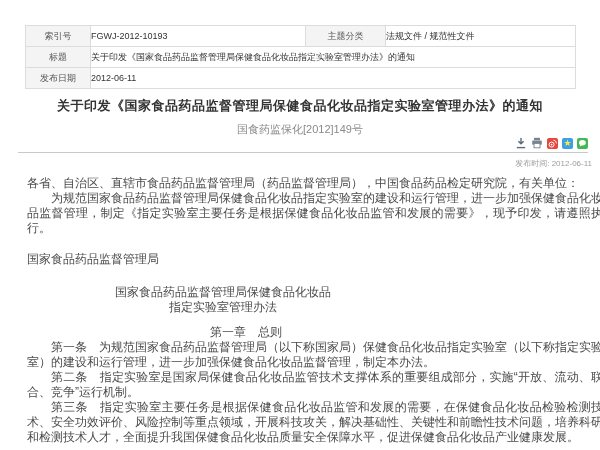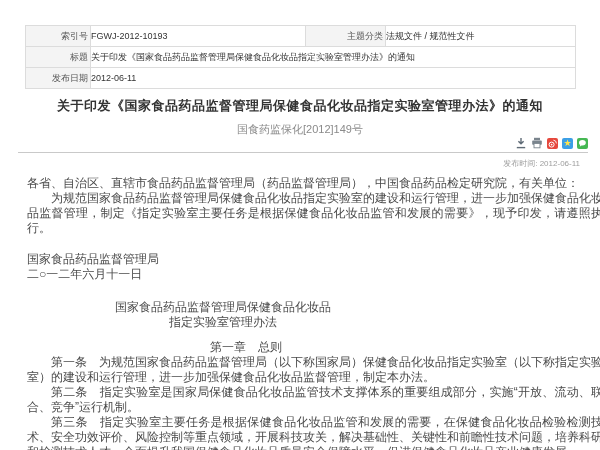--- a/index.html
+++ b/index.html
@@ -5,41 +5,41 @@
   * { margin:0; padding:0; box-sizing:border-box; }
   html,body { width:600px; height:450px; background:#ffffff; overflow:hidden;
               font-family:"Liberation Sans","DejaVu Sans",sans-serif; }
   .page { position:relative; width:600px; height:450px; background:#fff; }
 
   
   table.meta { position:absolute; top:25px; left:25px; width:550px;
                border-collapse:collapse; table-layout:fixed; font-size:9px; }
   table.meta td { border:1px solid #dcdcdc; height:21px; padding:0 0;
                   vertical-align:middle; color:#333; overflow:hidden; white-space:nowrap; }
-  table.meta td.lbl { background:#f4f4f4; text-align:right; color:#555; padding:0 2px; }
+  table.meta td.lbl { background:#f4f4f4; text-align:center; color:#555; padding:0 2px; }
   .c1{width:65px;} .c2{width:215px;} .c3{width:80px;} .c4{width:190px;}
 
   
   .main-title { position:absolute; top:97px; left:0; width:600px; text-align:center;
                 font-size:13px; font-weight:bold; color:#333; letter-spacing:0.5px; }
   .doc-number { position:absolute; top:122px; left:0; width:600px; text-align:center;
                 font-size:11px; color:#8a8a8a; }
 
   
   .toolbar { position:absolute; top:137px; right:12px; display:flex; align-items:center; gap:4px; }
   .tool { width:12px; height:12px; display:flex; align-items:center; justify-content:center; cursor:pointer; }
   .badge { width:11px; height:11px; border-radius:2px; display:flex; align-items:center;
            justify-content:center; cursor:pointer; }
   .weibo { background:#e6483d; }
   .qzone { background:#3b9fe6; color:#ffe34d; font-size:9px; line-height:11px; }
   .wechat{ background:#46b853; }
 
   .divider { position:absolute; top:152px; left:18px; width:570px; height:0;
              border-top:1px solid #c9c9c9; }
-  .publish-time { position:absolute; top:158px; right:20px; font-size:8px; color:#9d9d9d; }
+  .publish-time { position:absolute; top:158px; right:8px; font-size:8px; color:#9d9d9d; }
 
   
   .doc-body { position:absolute; top:176px; left:27px; width:576px;
               font-size:12px; line-height:15px; color:#4a4a4a; }
   .doc-body p { margin:0; text-align:justify; }
   .indent { text-indent:2em; }
   .signature { margin-top:16px; padding-right:60px; }
   .doc-subtitle { margin-top:18px; margin-left:88px; width:fit-content; text-align:center; }
   .chapter { margin-top:10px; margin-left:183px; width:fit-content; }
 </style>
@@ -106,21 +106,20 @@
     <span>发布时间:</span>
     <span>2012-06-11</span>
   </div>
 
   <div class="doc-body">
     <p>各省、自治区、直辖市食品药品监督管理局（药品监督管理局），中国食品药品检定研究院，有关单位：</p>
     <p class="indent">为规范国家食品药品监督管理局保健食品化妆品指定实验室的建设和运行管理，进一步加强保健食品化妆品监督管理，制定《指定实验室主要任务是根据保健食品化妆品监管和发展的需要》，现予印发，请遵照执行。</p>
 
     <div class="signature">
       <div>国家食品药品监督管理局</div>
-      <div>二○一二年六月十一日</div>
     </div>
 
     <div class="doc-subtitle">
       <div>国家食品药品监督管理局保健食品化妆品</div>
       <div>指定实验室管理办法</div>
     </div>
 
     <div class="chapter">第一章　总则</div>
 
     <p class="indent">第一条　为规范国家食品药品监督管理局（以下称国家局）保健食品化妆品指定实验室（以下称指定实验室）的建设和运行管理，进一步加强保健食品化妆品监督管理，制定本办法。</p>

